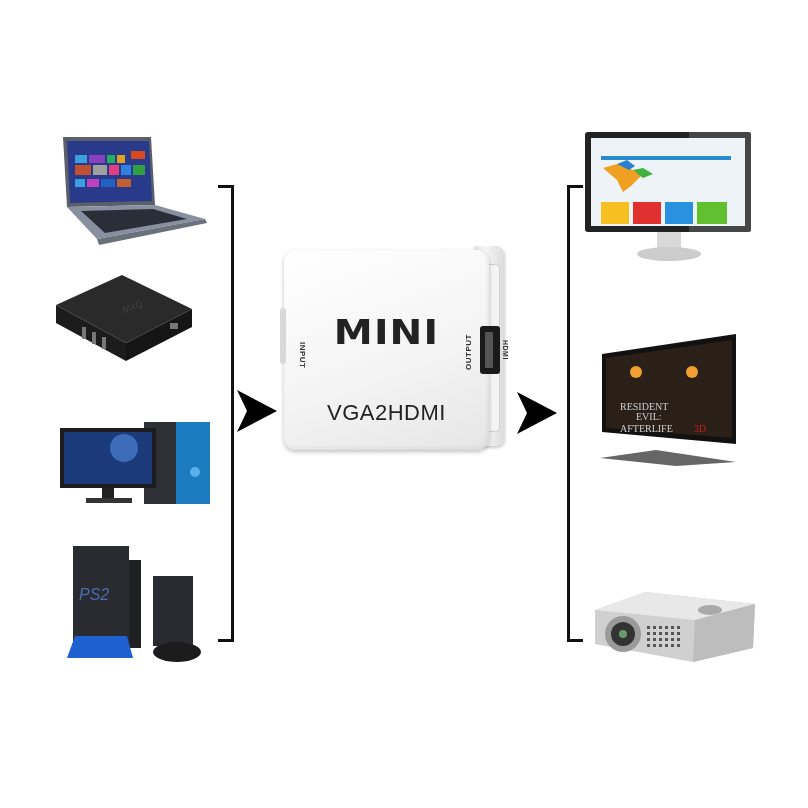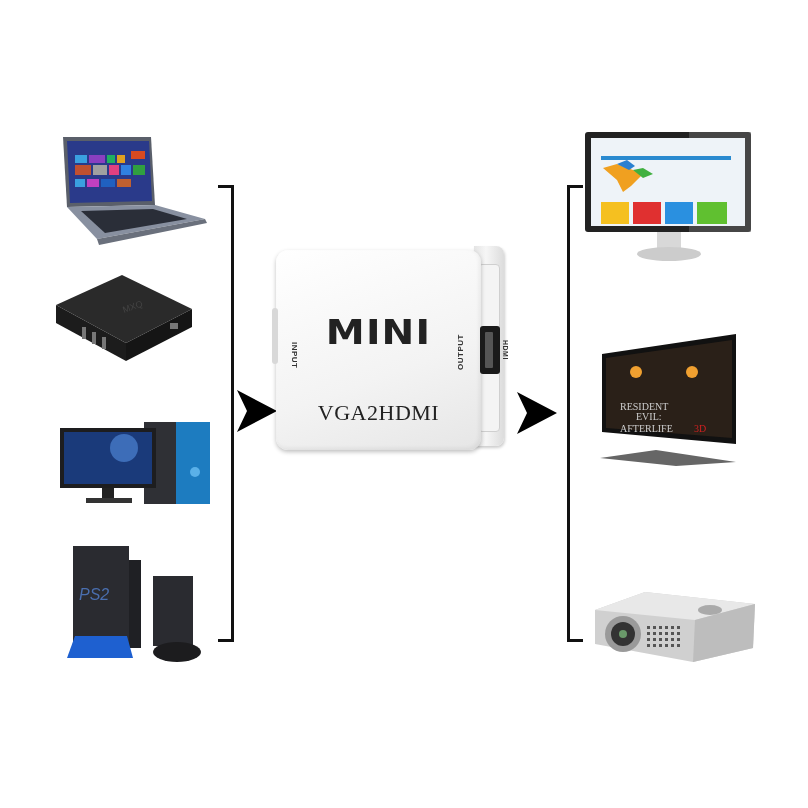--- a/index.html
+++ b/index.html
@@ -2,28 +2,28 @@
 <html><head>
 <meta charset="utf-8">
 <style>
   html, body { margin:0; padding:0; background:#ffffff; }
   body { width:808px; height:808px; position:relative; overflow:hidden; font-family:"Liberation Sans", sans-serif; }
   .abs { position:absolute; }
   .bracket-left { border:3px solid #111; border-left:none; }
   .bracket-right { border:3px solid #111; border-right:none; }
   
   .adapter { position:absolute; left:276px; top:246px; width:230px; height:206px; }
-  .adapter-face { position:absolute; left:0; top:4px; width:205px; height:200px; background:linear-gradient(160deg,#ffffff 0%,#f3f3f3 60%,#e6e6e6 100%); border-radius:12px; box-shadow:0 2px 4px rgba(0,0,0,0.25), inset -2px -2px 4px rgba(0,0,0,0.06); }
+  .adapter-face { position:absolute; left:8px; top:4px; width:205px; height:200px; background:linear-gradient(160deg,#ffffff 0%,#f3f3f3 60%,#e6e6e6 100%); border-radius:12px; box-shadow:0 2px 4px rgba(0,0,0,0.25), inset -2px -2px 4px rgba(0,0,0,0.06); }
   .adapter-side { position:absolute; left:198px; top:0; width:30px; height:200px; background:linear-gradient(90deg,#e4e4e4,#f6f6f6 40%,#dcdcdc); border-radius:0 8px 8px 0; box-shadow:1px 2px 3px rgba(0,0,0,0.2); }
   .adapter-side-inner { position:absolute; left:4px; top:18px; width:20px; height:166px; border:1px solid #cfcfcf; border-radius:4px; background:#f4f4f4; }
   .hdmi-port { position:absolute; left:204px; top:80px; width:20px; height:48px; background:#1a1a1a; border-radius:3px; }
   .hdmi-port::after { content:""; position:absolute; left:5px; top:6px; width:8px; height:36px; background:#555; border-radius:1px; }
   .vga-edge { position:absolute; left:-4px; top:58px; width:6px; height:56px; background:#d8d8d8; border-radius:3px; }
   .mini-text { position:absolute; left:0; width:205px; top:62px; text-align:center; font-family:"DejaVu Sans", sans-serif; font-weight:900; font-size:34px; letter-spacing:1px; color:#222; transform:scaleX(1.15); }
-  .model-text { position:absolute; left:0; width:205px; top:150px; text-align:center; font-family:Liberation Serif, serif; font-size:22px; color:#222; letter-spacing:0.5px; }
+  .model-text { position:absolute; left:0; width:205px; top:150px; text-align:center; font-family:Liberation Sans, sans-serif; font-size:22px; color:#222; letter-spacing:0.5px; }
   .vert { position:absolute; font-size:8px; font-weight:bold; color:#333; writing-mode:vertical-rl; letter-spacing:0.5px; }
   .vert.up { transform:rotate(180deg); }
   
   .device { position:absolute; }
 </style>
 </head>
 <body>
 
 <div class="abs bracket-left" style="left:218px; top:185px; width:13px; height:451px;"></div>
 

